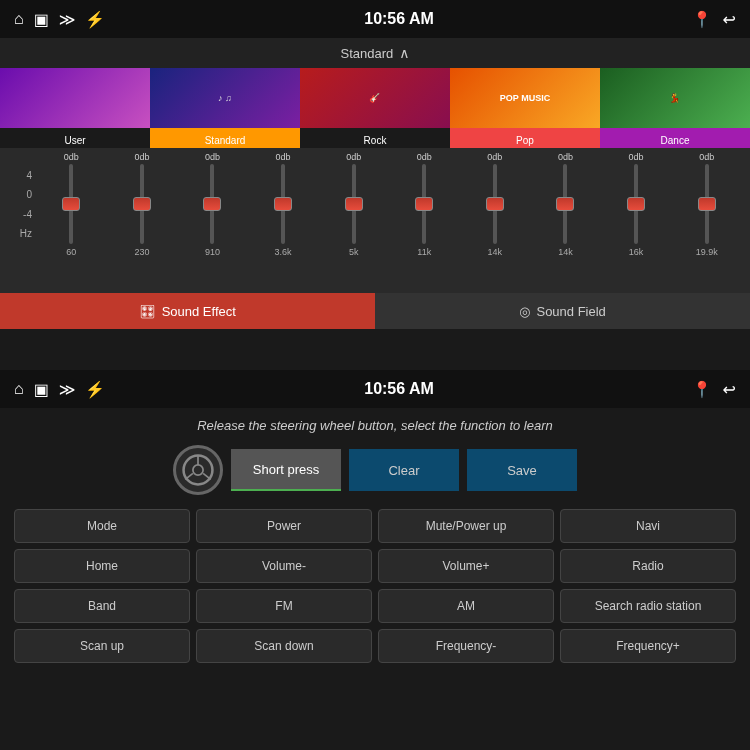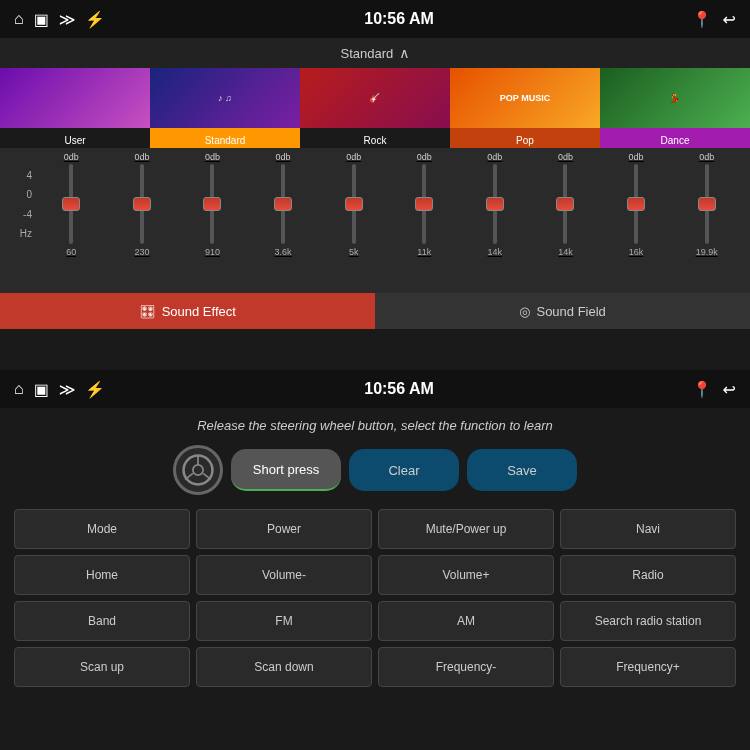--- a/index.html
+++ b/index.html
@@ -164,21 +164,20 @@
       justify-content: space-between;
       padding: 18px 4px 18px 0;
     }
     .eq-axis-label {
       color: #aaa;
       font-size: 10px;
       text-align: right;
     }
     .eq-sliders-wrap {
       flex: 1;
-      text-decoration: underline;
     }
 
     
     .eq-tabs {
       display: flex;
       height: 36px;
       background: #1a1a1a;
     }
     .eq-tab {
       flex: 1;
@@ -238,21 +237,21 @@
       border-radius: 50%;
       border: 3px solid #666;
       display: flex;
       align-items: center;
       justify-content: center;
       background: #2a2a2a;
     }
     .ctrl-btn {
       padding: 10px 12px;
       border: none;
-      border-radius: 15px;
+      border-radius: 0;
       cursor: pointer;
       font-size: 13px;
       min-width: 110px;
       height: 42px;
     }
     .ctrl-btn-active {
       background: #555;
       color: #fff;
       border-bottom: 2px solid #4caf50;
     }
@@ -270,21 +269,21 @@
     }
     .func-btn {
       background: #2a2a2a;
       border: 1px solid #444;
       border-radius: 4px;
       color: #ccc;
       font-size: 12px;
       padding: 10px 11px;
       text-align: center;
       cursor: pointer;
-      height: 40px;
+      height: 34px;
       display: flex;
       align-items: center;
       justify-content: center;
     }
 
     
     .sw-svg {
       width: 34px;
       height: 34px;
     }
@@ -327,21 +326,21 @@
     <div class="preset-thumb">
       <div class="preset-thumb-bg thumb-rock">
         <span style="font-size:9px;color:#ddd;">🎸</span>
       </div>
       <div class="preset-thumb-label">Rock</div>
     </div>
     <div class="preset-thumb">
       <div class="preset-thumb-bg thumb-pop">
         <span style="font-size:9px;color:#fff;font-weight:bold;">POP MUSIC</span>
       </div>
-      <div class="preset-thumb-label" style="background:#c2410c;">Pop</div>
+      <div class="preset-thumb-label" style="background:#ef4444;">Pop</div>
     </div>
     <div class="preset-thumb">
       <div class="preset-thumb-bg thumb-dance">
         <span style="font-size:9px;">💃</span>
       </div>
       <div class="preset-thumb-label" style="background:#a21caf;text-align:center;">Dance</div>
     </div>
   </div>
 
   <div class="eq-sliders-container">

